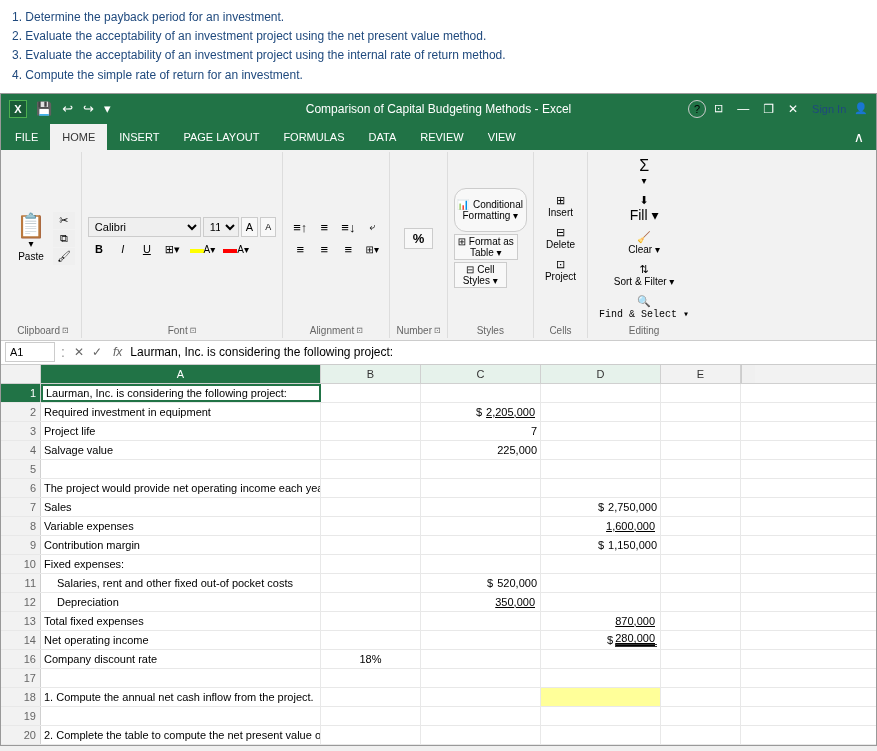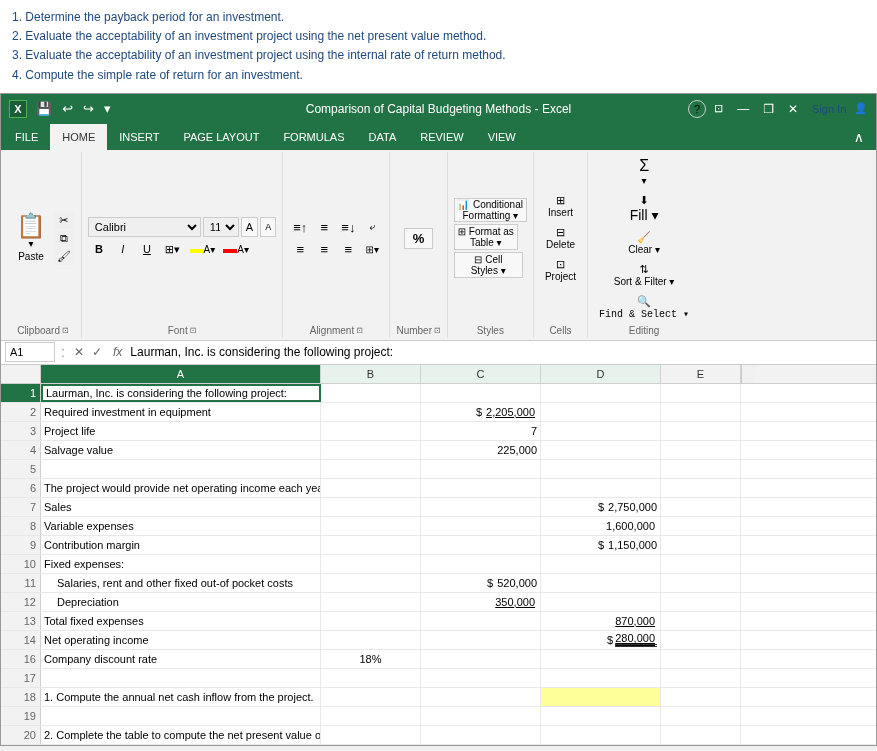--- a/index.html
+++ b/index.html
@@ -453,27 +453,27 @@
           </div>
         </div>
         <div class="ribbon-group-label">
           Number <span class="expand-icon">⊡</span>
         </div>
       </div>
 
       <div class="ribbon-group">
         <div class="ribbon-group-content">
           <div style="display:flex;flex-direction:column;gap:2px;align-items:flex-start;">
-            <button class="style-item" style="font-size:10px;padding:0 3px;">
+            <button class="style-item" style="font-size:10px;padding:10px 3px;border-radius:12px;">
               <span>📊</span> Conditional<br>Formatting ▾
             </button>
             <button class="style-item" style="font-size:10px;padding:1px 3px;">
               <span>⊞</span> Format as<br>Table ▾
             </button>
-            <button class="style-item" style="font-size:10px;padding:1px 16px;">
+            <button class="style-item" style="font-size:10px;padding:1px 8px;">
               <span>⊟</span> Cell<br>Styles ▾
             </button>
           </div>
         </div>
         <div class="ribbon-group-label">
           Styles
         </div>
       </div>
 
       <div class="ribbon-group">
@@ -618,21 +618,21 @@
       </div>
       <div class="cell col-E"></div>
     </div>
 
     <div class="grid-row">
       <div class="row-num">8</div>
       <div class="cell col-A">Variable expenses</div>
       <div class="cell col-B"></div>
       <div class="cell col-C"></div>
       <div class="cell col-D right">
-        <span style="padding-right:2px;">1,600,000</span>
+        <span style="text-decoration:underline;padding-right:2px;">1,600,000</span>
       </div>
       <div class="cell col-E"></div>
     </div>
 
     <div class="grid-row">
       <div class="row-num">9</div>
       <div class="cell col-A">Contribution margin</div>
       <div class="cell col-B"></div>
       <div class="cell col-C"></div>
       <div class="cell col-D right">

